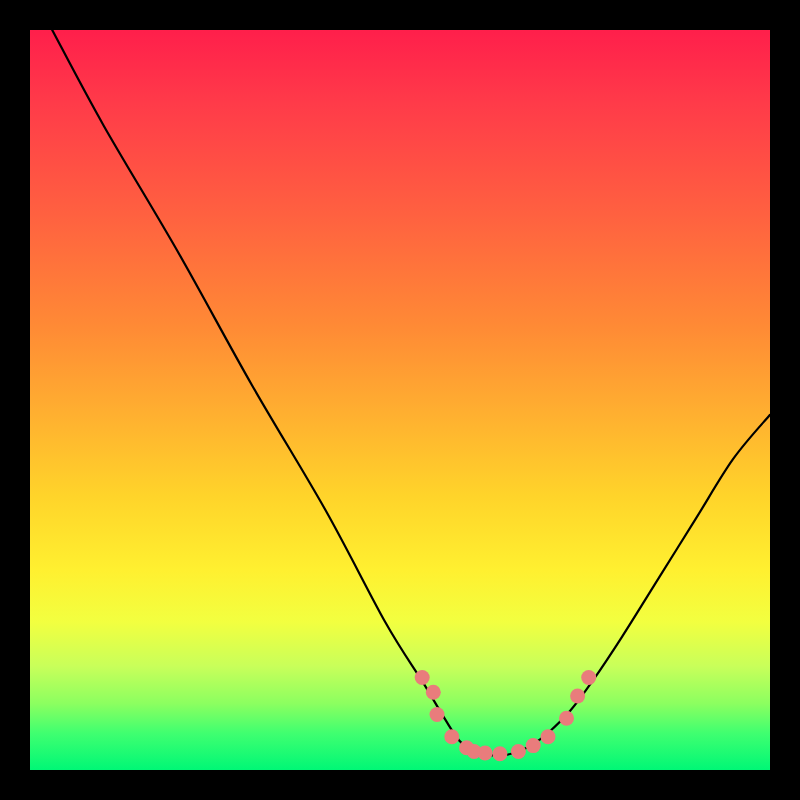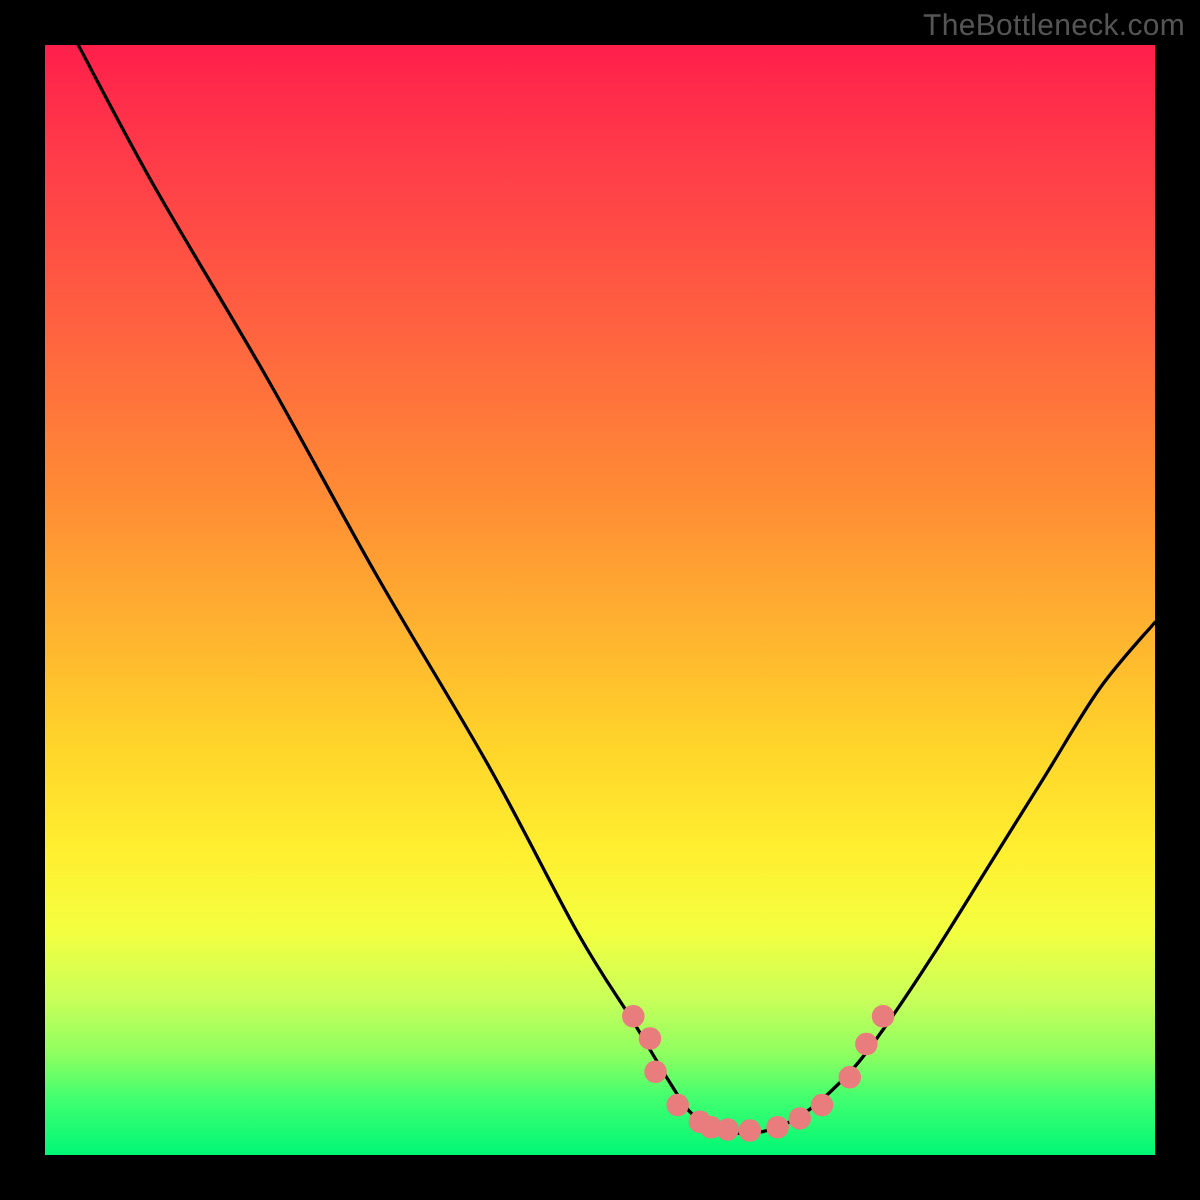--- a/index.html
+++ b/index.html
@@ -55,21 +55,20 @@
     top: 0;
     width: 740px;
     height: 740px;
     overflow: visible;
   }
 </style>
 </head>
 <body>
 
 <div class="frame">
-  <div class="watermark">TheBottleneck.com</div>
 
   <div class="plot-area">
     <svg class="curve" viewBox="0 0 740 740">
       <path id="curve-path" fill="none" stroke="#000" stroke-width="2.2" stroke-linecap="round" stroke-linejoin="round" d="M 22.2 0.0 C 30.8 16.0, 53.0 59.2, 74.0 96.2 C 95.0 133.2, 123.3 178.8, 148.0 222.0 C 172.7 265.2, 197.3 312.0, 222.0 355.2 C 246.7 398.4, 273.8 441.5, 296.0 481.0 C 318.2 520.5, 339.2 563.6, 355.2 592.0 C 371.2 620.4, 382.3 635.2, 392.2 651.2 C 402.1 667.2, 408.2 678.3, 414.4 688.2 C 420.6 698.1, 424.3 704.9, 429.2 710.4 C 434.1 715.9, 439.1 719.0, 444.0 721.5 C 448.9 724.0, 453.9 724.6, 458.8 725.2 C 463.7 725.8, 468.7 725.8, 473.6 725.2 C 478.5 724.6, 483.5 723.4, 488.4 721.5 C 493.3 719.6, 498.3 717.2, 503.2 714.1 C 508.1 711.0, 511.8 708.5, 518.0 703.0 C 524.2 697.5, 532.8 689.4, 540.2 680.8 C 547.6 672.2, 553.8 663.5, 562.4 651.2 C 571.0 638.9, 580.9 624.1, 592.0 606.8 C 603.1 589.5, 616.7 567.3, 629.0 547.6 C 641.3 527.9, 653.7 508.1, 666.0 488.4 C 678.3 468.7, 690.7 446.5, 703.0 429.2 C 715.3 411.9, 733.8 392.2, 740.0 384.8"></path>
       <g id="marker-group">
           <circle cx="392.2" cy="647.5" r="7.5" fill="#e97c7c"></circle>
           <circle cx="403.3" cy="662.3" r="7.5" fill="#e97c7c"></circle>
           <circle cx="407.0" cy="684.5" r="7.5" fill="#e97c7c"></circle>
           <circle cx="421.8" cy="706.7" r="7.5" fill="#e97c7c"></circle>
           <circle cx="436.6" cy="717.8" r="7.5" fill="#e97c7c"></circle>

